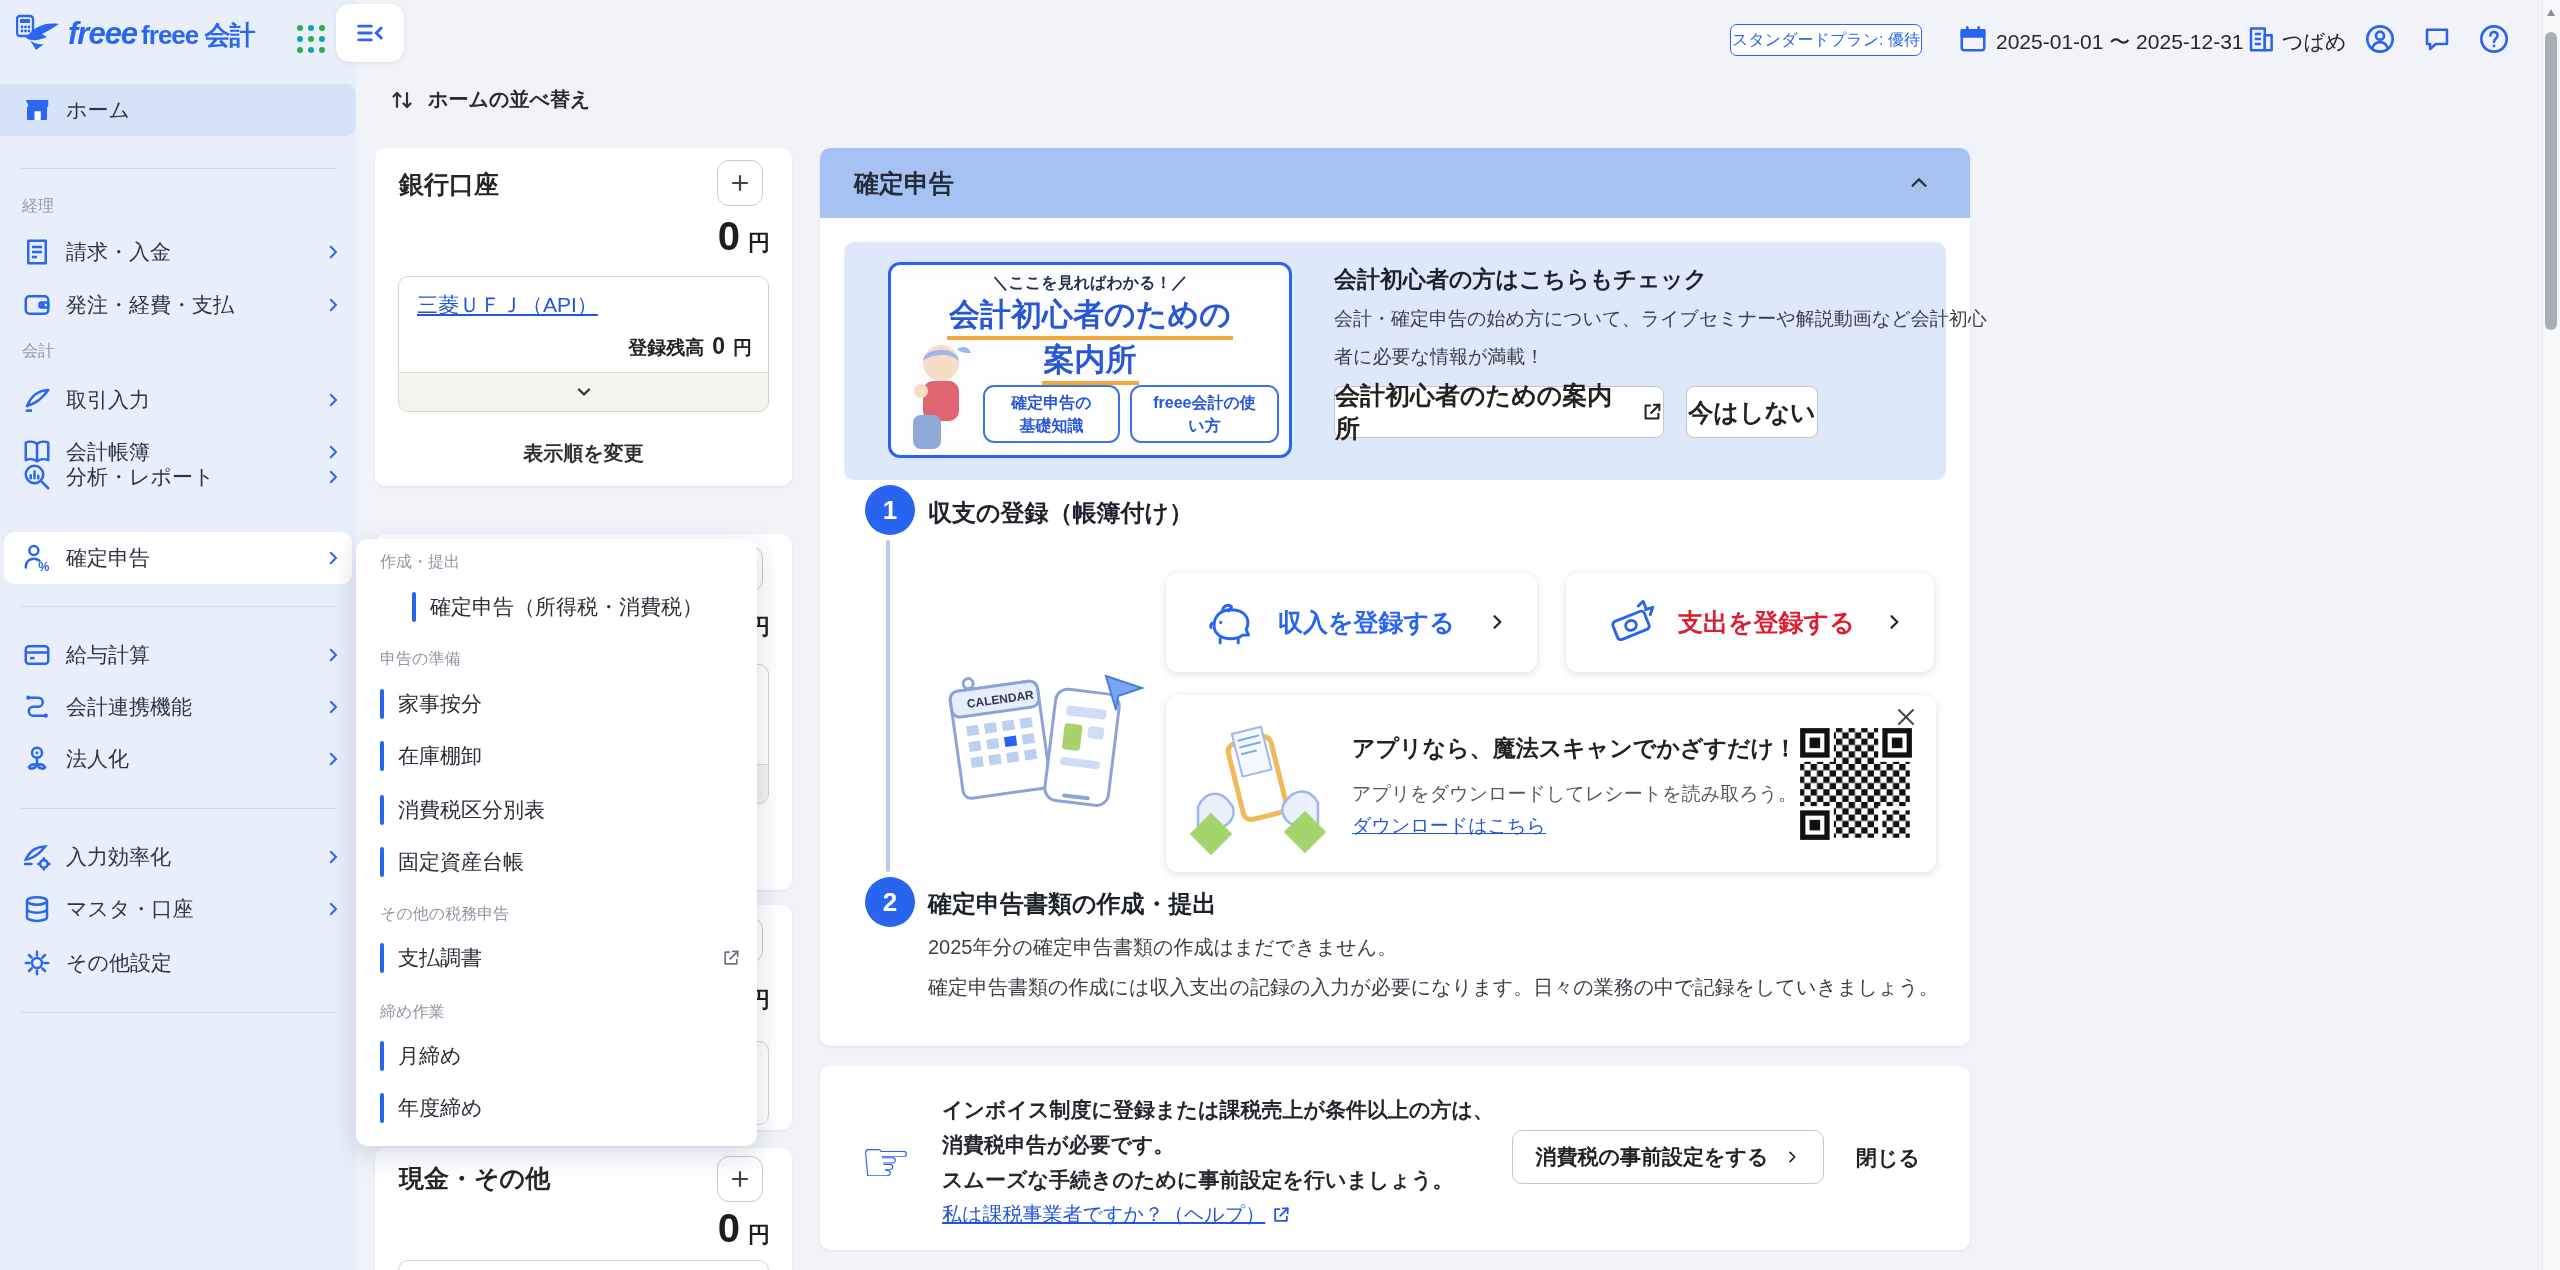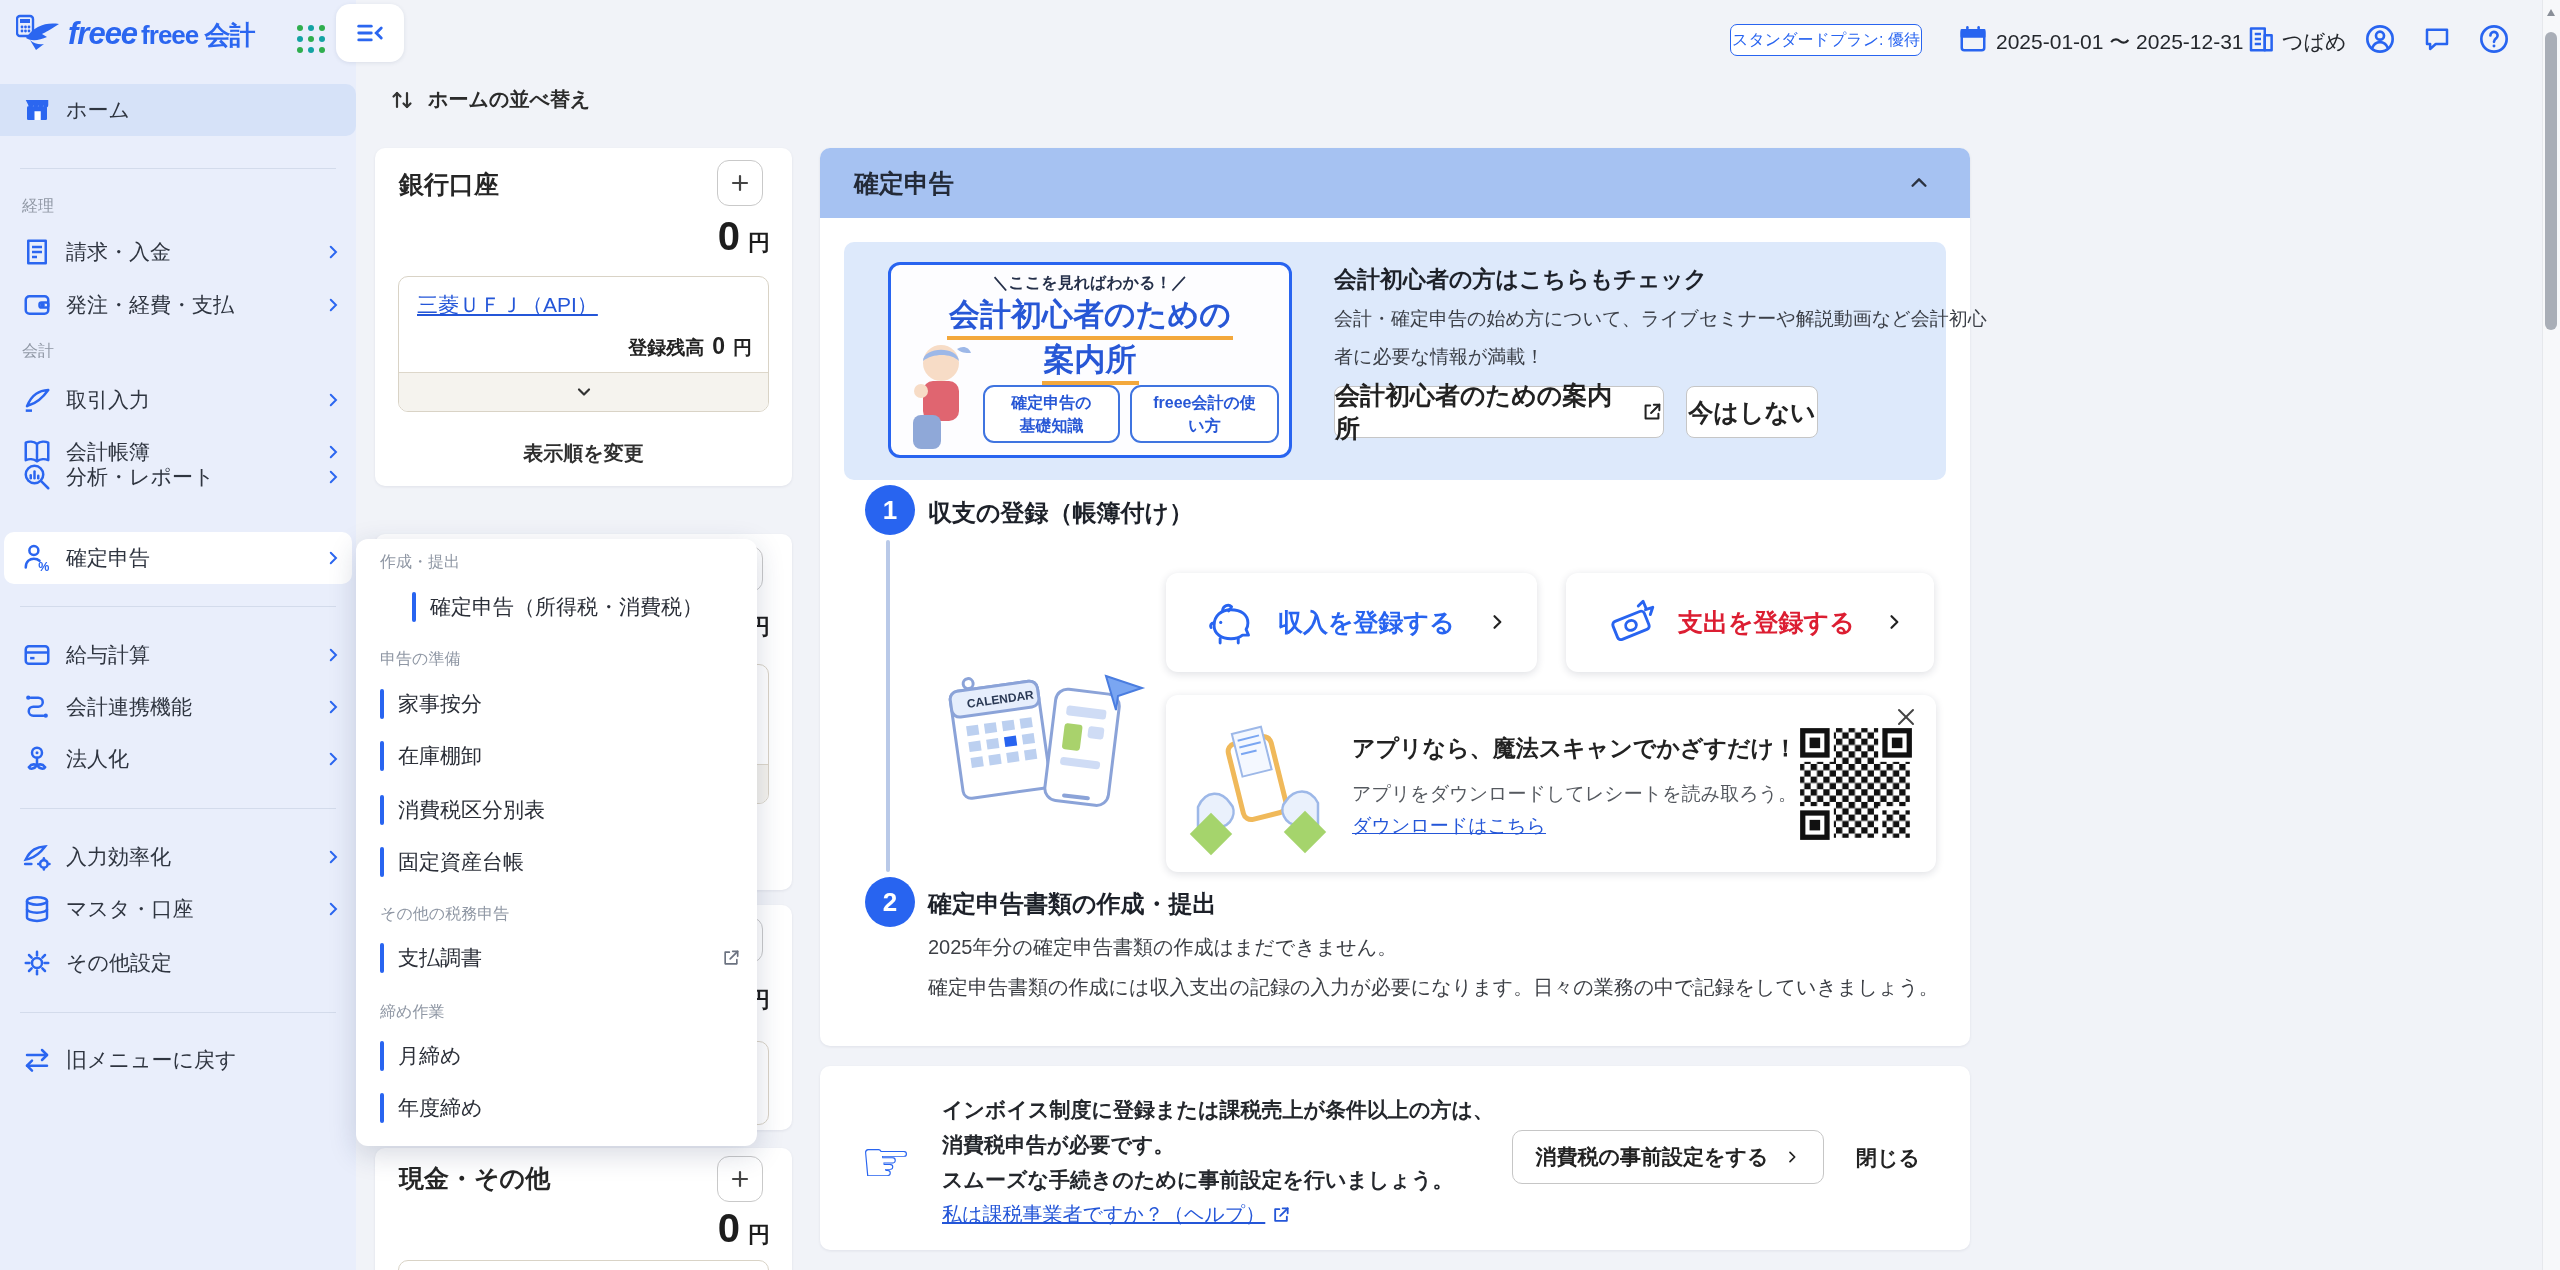--- a/index.html
+++ b/index.html
@@ -368,31 +368,20 @@
             <line x1="16.3" y1="16.3" x2="18.4" y2="18.4"></line>
           <line x1="5.6" y1="18.4" x2="7.7" y2="16.3"></line>
             <line x1="16.3" y1="7.7" x2="18.4" y2="5.6"></line>
         </svg>
       </span>
       <span class="lbl">その他設定</span>
     </div>
 
     <div class="abs side-div" style="top:1012px;"></div>
 
-    <div class="abs side-item" style="top:1034px;">
-      <span class="ic">
-        <svg width="30" height="30" viewBox="0 0 24 24" fill="none" stroke="#2b66f0" stroke-width="2" stroke-linecap="round" stroke-linejoin="round">
-          <polyline points="16,4 20,8 16,12"></polyline>
-            <line x1="4" y1="8" x2="20" y2="8"></line>
-          <polyline points="8,12.5 4,16.5 8,20.5"></polyline>
-            <line x1="4" y1="16.5" x2="20" y2="16.5"></line>
-        </svg>
-      </span>
-      <span class="lbl">旧メニューに戻す</span>
-    </div>
   </div>
 
   <div class="abs sort-row">
     <span>
       <svg width="24" height="26" viewBox="0 0 24 26" fill="none" stroke="#333" stroke-width="2.2" stroke-linecap="round" stroke-linejoin="round">
         <line x1="7" y1="6" x2="7" y2="20"></line>
           <polyline points="3.5,9.5 7,6 10.5,9.5"></polyline>
         <line x1="17" y1="6" x2="17" y2="20"></line>
           <polyline points="13.5,16.5 17,20 20.5,16.5"></polyline>
       </svg>

